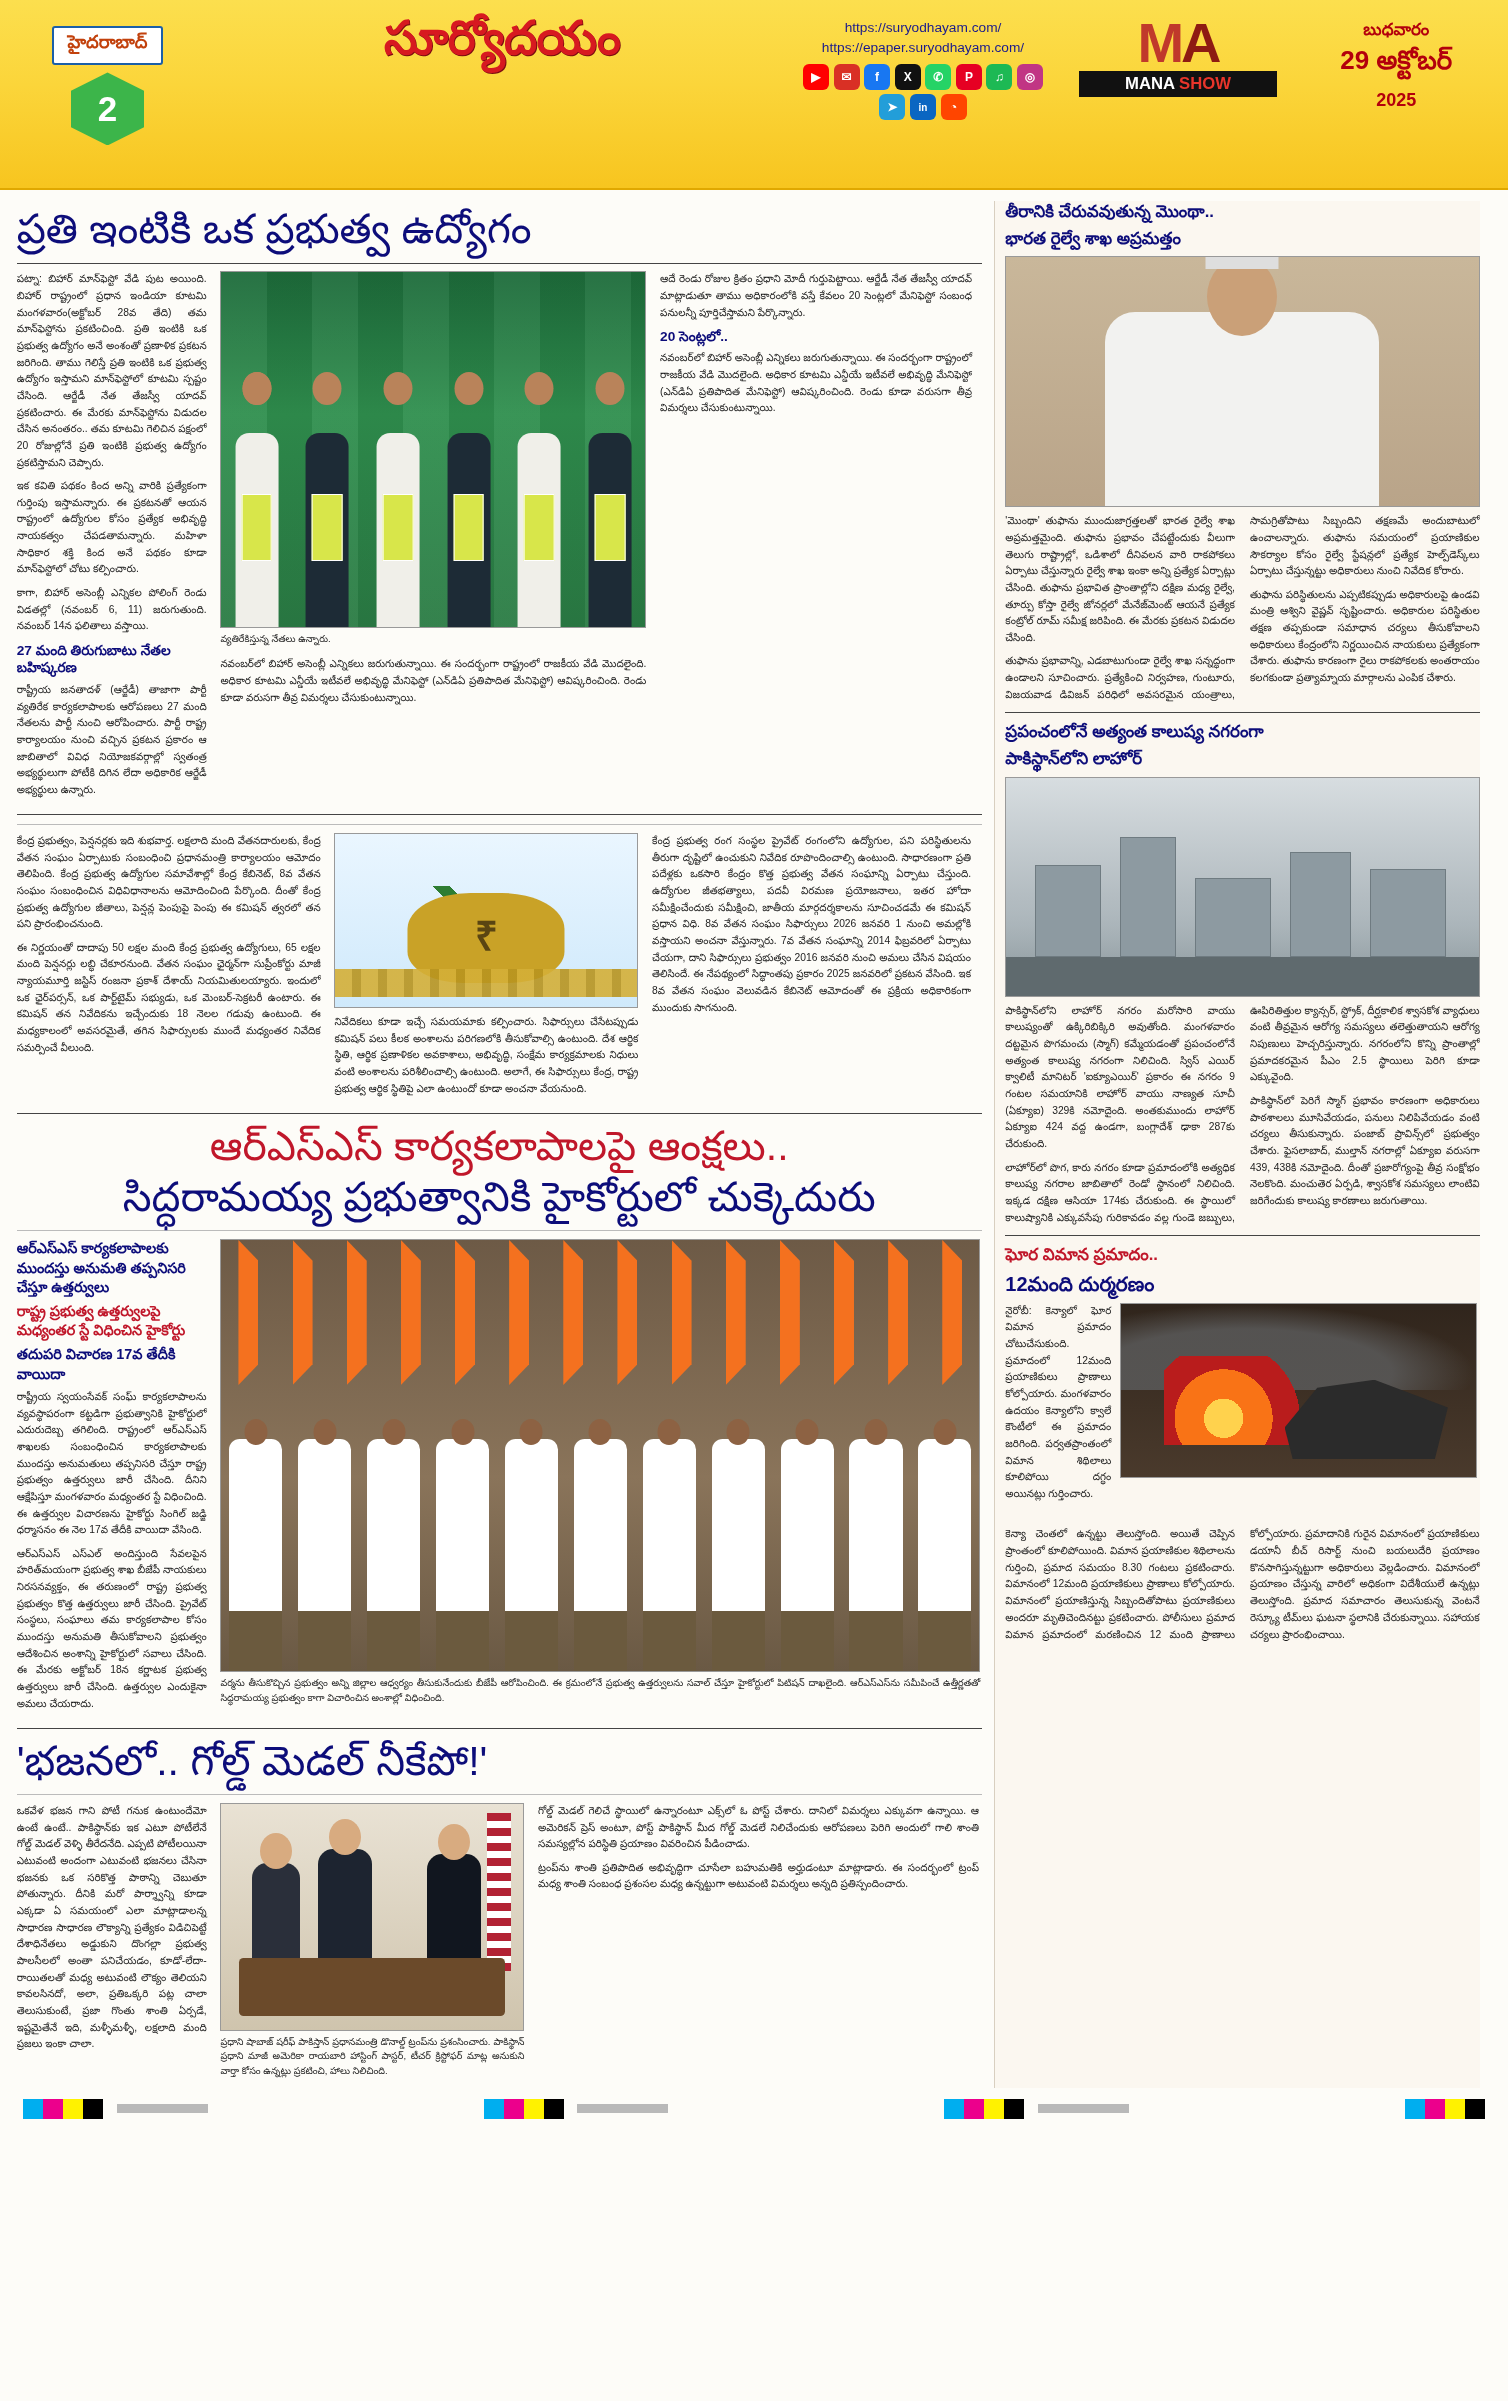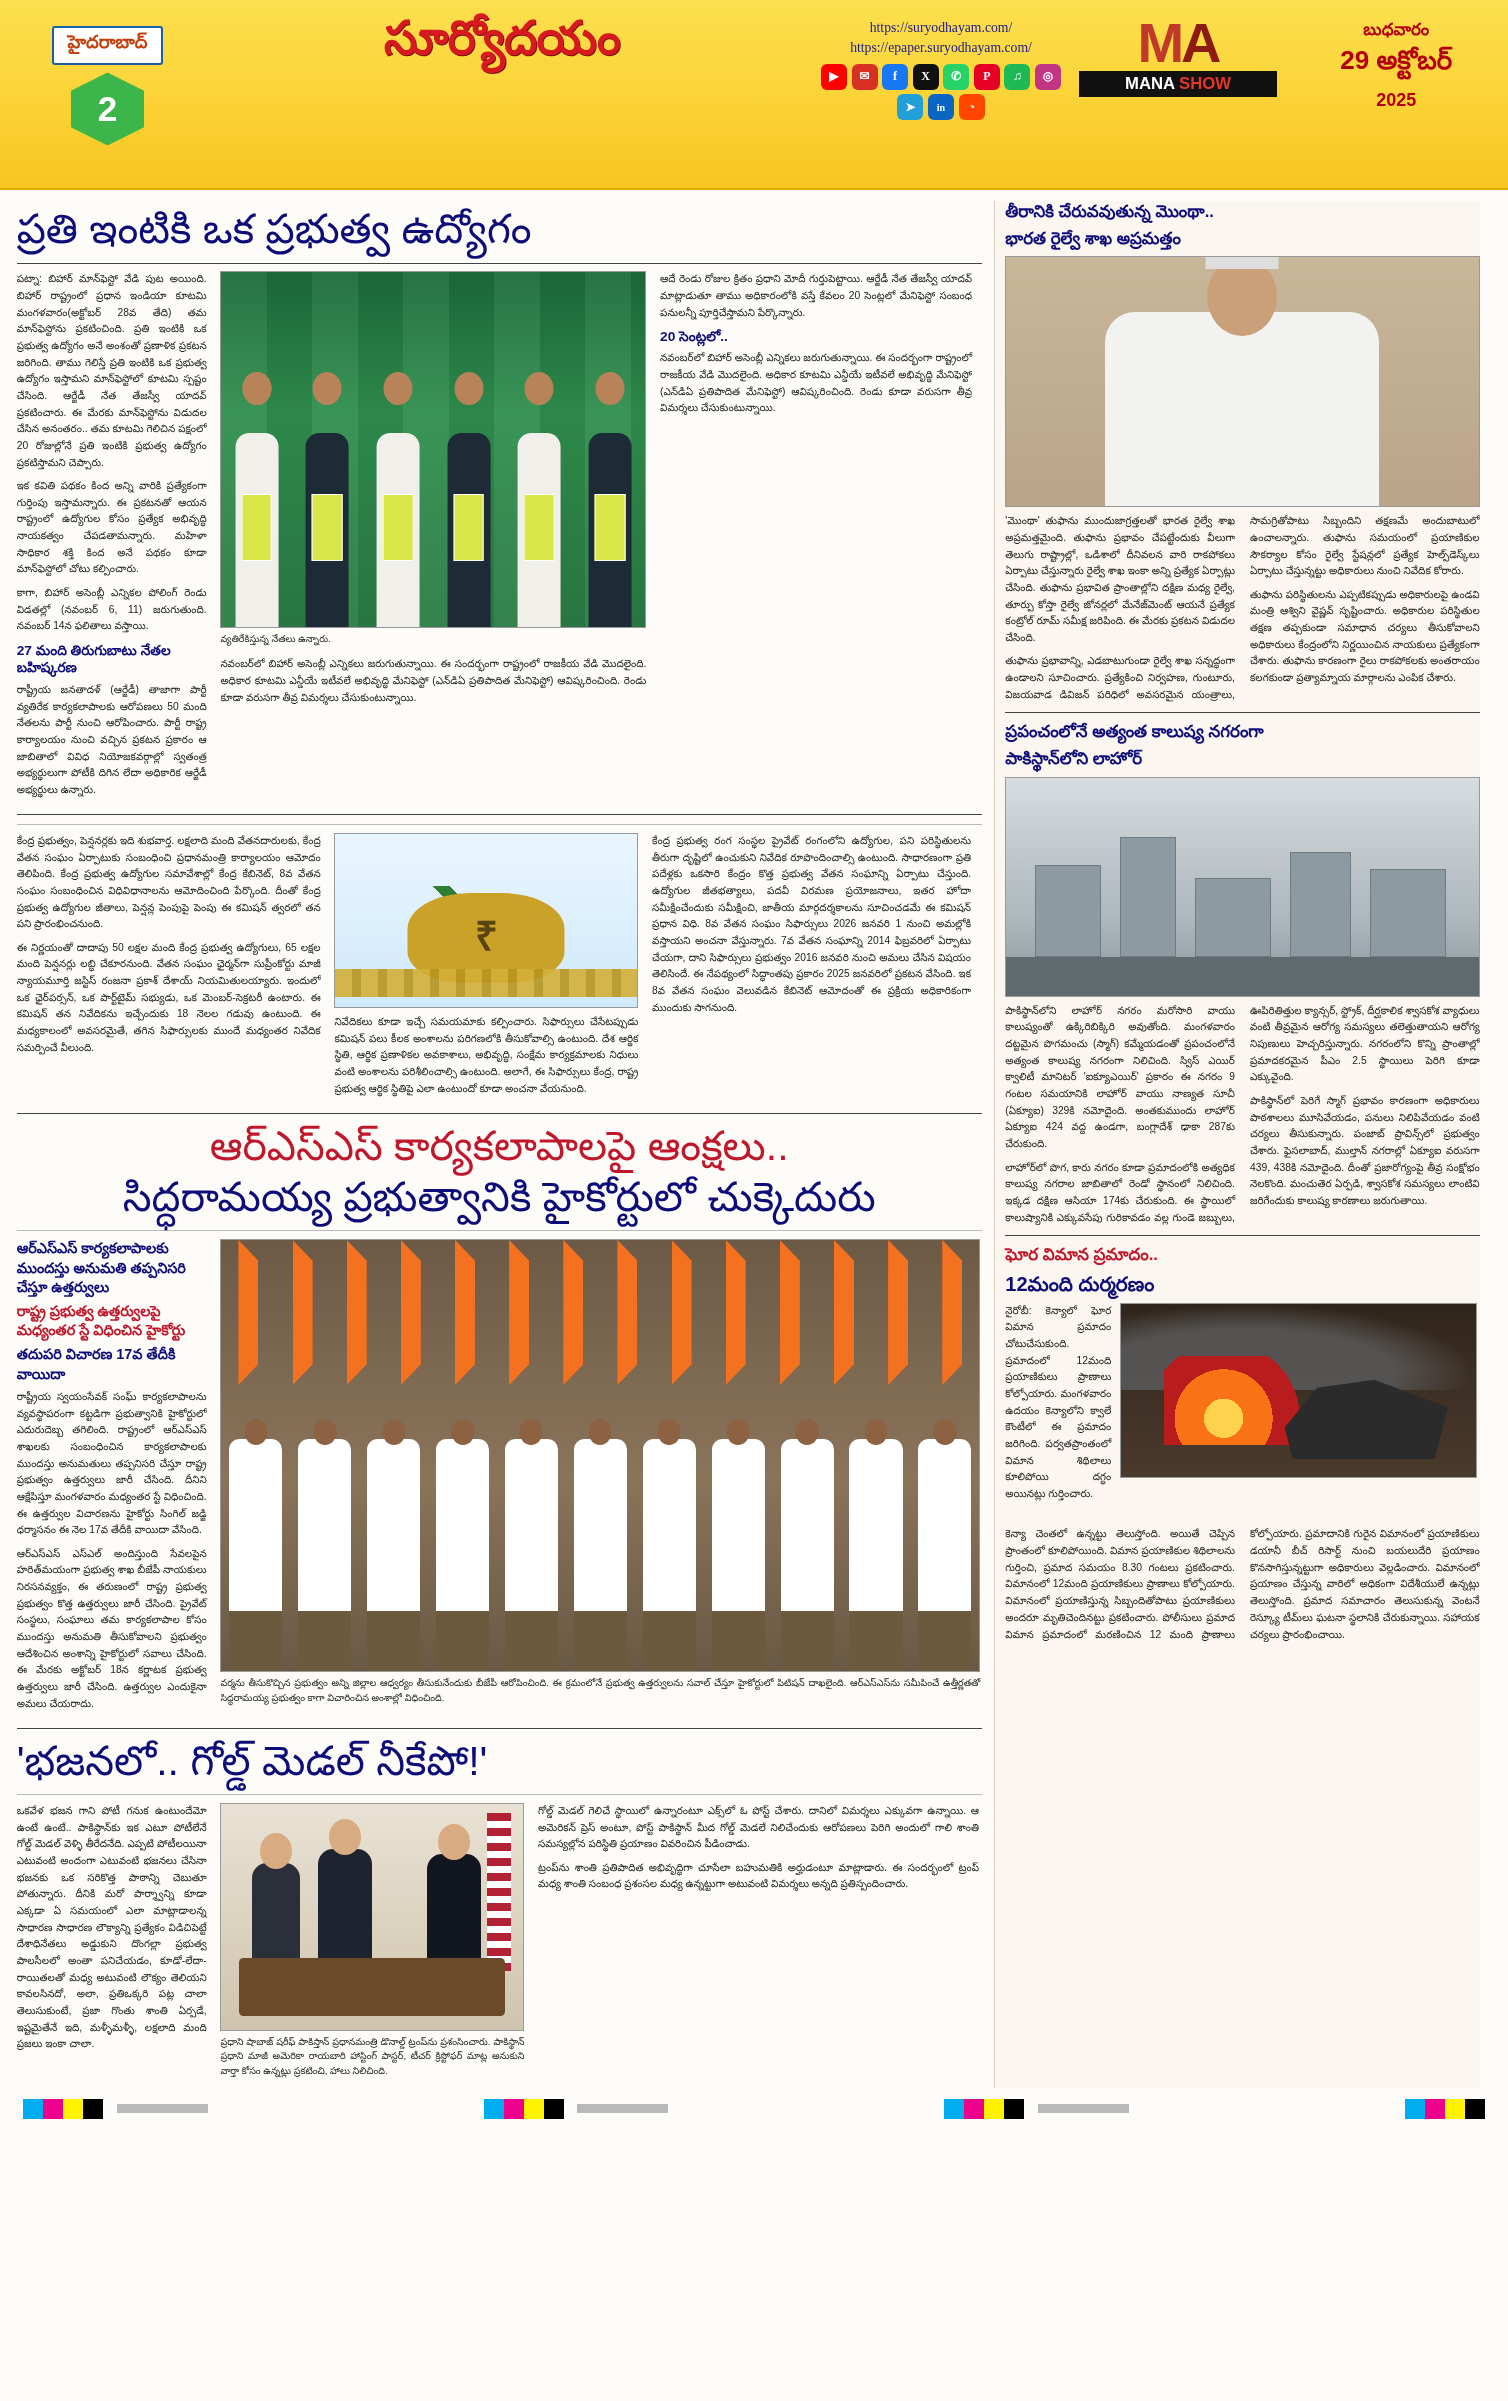--- a/index.html
+++ b/index.html
@@ -66,21 +66,21 @@
     background:
       conic-gradient(from 200deg at 50% 100%, #e8352b 0 18%, #f37021 18% 38%, #f7941e 38% 60%, #f37021 60% 82%, #e8352b 82% 100%);
     clip-path: polygon(0% 100%, 8% 0%, 16% 100%, 24% 8%, 32% 100%, 40% 0%, 50% 100%, 60% 0%, 68% 100%, 76% 8%, 84% 100%, 92% 0%, 100% 100%);
   }
   .paper-title {
     font-size:47px; font-weight:bold; color:#d71920; line-height:1.02;
     margin-top:-3px; letter-spacing:-0.8px;
     text-shadow:0.8px 0.8px 0 #7a0d10;
   }
   .mh-social {
-    position:absolute; left:793px; top:18px; width:296px;font-family:Liberation Serif, serif;
+    position:absolute; left:775px; top:18px; width:296px;
   }
   .url-lines { text-align:center; font-size:13.7px; color:#1a1a8c; line-height:1.45; }
   .social-icons { display:flex; flex-wrap:wrap; gap:4.6px; justify-content:center; margin-top:6px; width:251px; margin-left:auto;margin-right:auto;}
   .sic { width:26px;height:26px;border-radius:6px;display:flex;align-items:center;justify-content:center;color:#fff;font-size:12px;font-weight:bold; }
   .mh-show {
     position:absolute; left:1079px; top:18px; width:198px; text-align:center;
   }
   .ms-logo {
     font-size:56px;font-weight:bold;color:#c0392b;line-height:0.9;letter-spacing:-3px;
   }
@@ -245,21 +245,21 @@
       <div>
         <h1 class="headline">ప్రతి ఇంటికి ఒక ప్రభుత్వ ఉద్యోగం</h1>
         <hr class="rule">
 
         <div style="display:flex;gap:13.7px;">
           <div style="width:190px">
             <p class="body">పట్నా: బిహార్ మాన్‌ఫెస్టో వేడి పుట అయింది. బిహార్ రాష్ట్రంలో ప్రధాన ఇండియా కూటమి మంగళవారం(అక్టోబర్ 28వ తేది) తమ మాన్‌ఫెస్టోను ప్రకటించింది. ప్రతి ఇంటికి ఒక ప్రభుత్వ ఉద్యోగం అనే అంశంతో ప్రణాళిక ప్రకటన జరిగింది. తాము గెలిస్తే ప్రతి ఇంటికి ఒక ప్రభుత్వ ఉద్యోగం ఇస్తామని మాన్‌ఫెస్టోలో కూటమి స్పష్టం చేసింది. ఆర్జేడీ నేత తేజస్వీ యాదవ్ ప్రకటించారు. ఈ మేరకు మాన్‌ఫెస్టోను విడుదల చేసిన అనంతరం.. తమ కూటమి గెలిచిన పక్షంలో 20 రోజుల్లోనే ప్రతి ఇంటికి ప్రభుత్వ ఉద్యోగం ప్రకటిస్తామని చెప్పారు.</p>
             <p class="body">ఇక కవితి పథకం కింద అన్ని వారికి ప్రత్యేకంగా గుర్తింపు ఇస్తామన్నారు. ఈ ప్రకటనతో ఆయన రాష్ట్రంలో ఉద్యోగుల కోసం ప్రత్యేక అభివృద్ధి నాయకత్వం చేపడతామన్నారు. మహిళా సాధికార శక్తి కింద అనే పథకం కూడా మాన్‌ఫెస్టోలో చోటు కల్పించారు.</p>
             <p class="body">కాగా, బిహార్ అసెంబ్లీ ఎన్నికల పోలింగ్ రెండు విడతల్లో (నవంబర్ 6, 11) జరుగుతుంది. నవంబర్ 14న ఫలితాలు వస్తాయి.</p>
             <div class="subhead" style="font-size:13.7px">27 మంది తిరుగుబాటు నేతల బహిష్కరణ</div>
-            <p class="body">రాష్ట్రీయ జనతాదళ్ (ఆర్జేడీ) తాజాగా పార్టీ వ్యతిరేక కార్యకలాపాలకు ఆరోపణలు 50 మంది నేతలను పార్టీ నుంచి ఆరోపించారు. పార్టీ రాష్ట్ర కార్యాలయం నుంచి వచ్చిన ప్రకటన ప్రకారం ఆ జాబితాలో వివిధ నియోజకవర్గాల్లో స్వతంత్ర అభ్యర్థులుగా పోటీకి దిగిన లేదా అధికారిక ఆర్జేడీ అభ్యర్థులు ఉన్నారు.</p>
+            <p class="body">రాష్ట్రీయ జనతాదళ్ (ఆర్జేడీ) తాజాగా పార్టీ వ్యతిరేక కార్యకలాపాలకు ఆరోపణలు 27 మంది నేతలను పార్టీ నుంచి ఆరోపించారు. పార్టీ రాష్ట్ర కార్యాలయం నుంచి వచ్చిన ప్రకటన ప్రకారం ఆ జాబితాలో వివిధ నియోజకవర్గాల్లో స్వతంత్ర అభ్యర్థులుగా పోటీకి దిగిన లేదా అధికారిక ఆర్జేడీ అభ్యర్థులు ఉన్నారు.</p>
           </div>
 
           <div style="width:426px">
             <div class="photo ph-leaders" style="height:357px">
               <div class="banner"></div>
               <div class="figs">
                 <div class="fig">
                     <i class="head"></i>
                     <div class="head"></div>
                     <div class="torso"></div>

